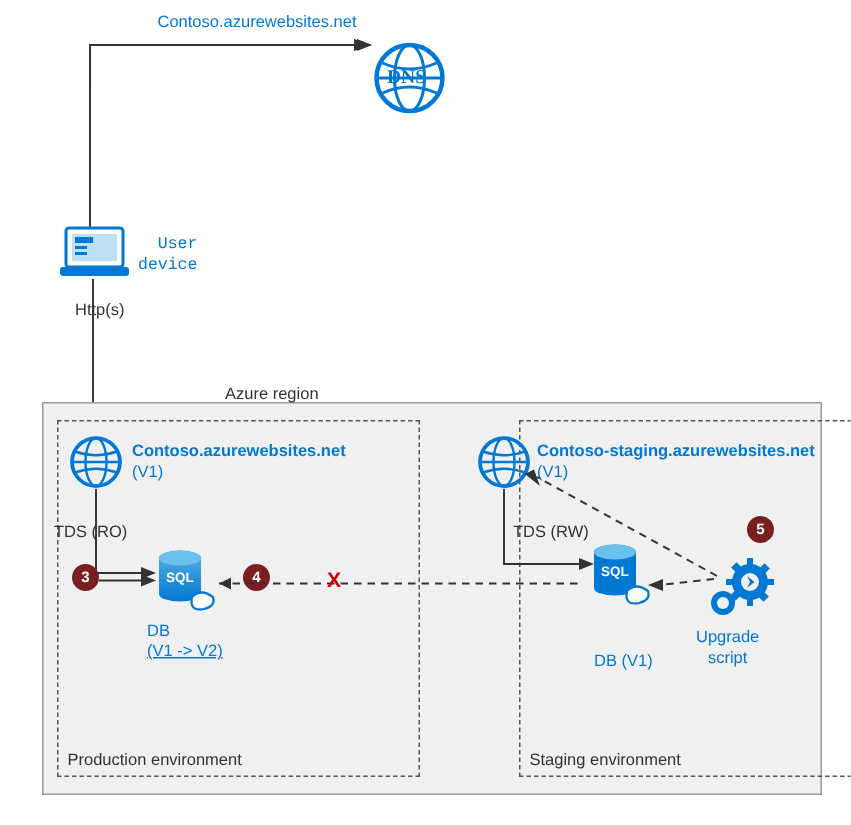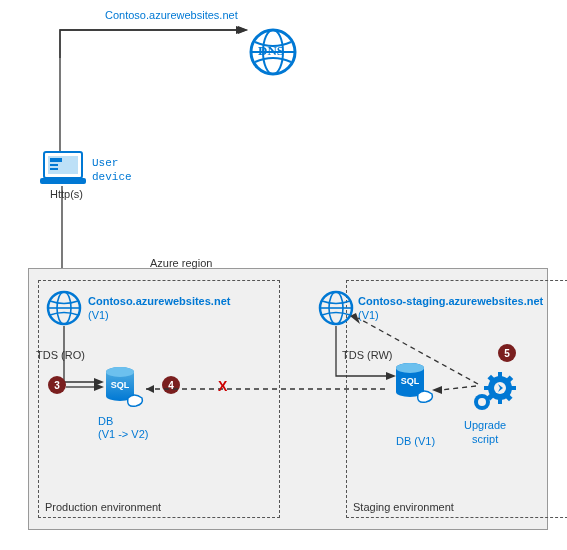--- a/index.html
+++ b/index.html
@@ -6,21 +6,21 @@
   body {
     font-family: "Segoe UI", Arial, sans-serif;
     font-size: 11px;
     color: #333;
     width: 567px;
     height: 550px;
     position: relative;
     background: #fff;
   }
   .blue { color: #0078d4; }
-  .label { position: absolute; line-height: 1.3; }
+  .label { position: absolute; line-height: 1.3; text-align: right; }
   .step-badge {
     position: absolute;
     width: 18px; height: 18px;
     border-radius: 50%;
     background: #7a1f1f;
     color: #fff;
     font-weight: bold;
     font-size: 10px;
     display: flex;
     align-items: center;
@@ -87,21 +87,21 @@
     <rect x="10" y="18" width="8" height="2" fill="#0078d4"></rect>
   </svg>
 </div>
 <div class="label blue" style="left:92px; top:156px; white-space:pre;font-family:Liberation Mono, monospace;">User
 device</div>
 
 <svg style="position:absolute; left:56px; top:186px;" width="20" height="110">
   <path class="arrow-line" d="M 6 0 L 6 100"></path>
   <polygon class="arrow-head" points="2,98 6,108 10,98"></polygon>
 </svg>
-<div class="label" style="left:50px; top:187px;">Http(s)</div>
+<div class="label" style="left:50px; top:200px;">Http(s)</div>
 
 <div class="region-box"></div>
 <div class="label" style="left:150px; top:256px;">Azure region</div>
 
 <div class="env-box" style="left:38px; width:242px; top:280px;">
   <div class="env-label">Production environment</div>
 </div>
 
 <div class="env-box" style="left:306px; width:232px; top:280px;margin-left:40px;">
   <div class="env-label">Staging environment</div>
@@ -134,21 +134,21 @@
       </linearGradient>
     </defs>
     <ellipse cx="16" cy="6" rx="14" ry="5" fill="url(#dbg1)"></ellipse>
     <path d="M2 6 L2 30 A14 5 0 0 0 30 30 L30 6" fill="url(#dbg1)"></path>
     <ellipse cx="16" cy="6" rx="14" ry="5" fill="#6cc0ee"></ellipse>
     <text x="16" y="22" text-anchor="middle" fill="#fff" font-size="9" font-weight="bold">SQL</text>
     <path d="M24 32 q6 -6 14 0 q2 6 -6 8 q-10 2 -8 -8" fill="#fff" stroke="#0078d4" stroke-width="1.5"></path>
   </svg>
 </div>
 <div class="label blue" style="left:98px; top:414px;">DB</div>
-<div class="label blue" style="left:98px; top:427px;">(V1 -&gt; V2)</div>
+<div class="label blue" style="left:98px; top:427px;text-decoration:underline;">(V1 -&gt; V2)</div>
 
 <div class="step-badge" style="left:48px; top:376px;">3</div>
 <svg style="position:absolute; left:66px; top:382px;" width="40" height="10">
   <path class="arrow-line" d="M0 5 L30 5"></path>
   <polygon class="arrow-head" points="28,1 38,5 28,9"></polygon>
 </svg>
 
 <div class="step-badge" style="left:162px; top:376px;">4</div>
 <svg style="position:absolute; left:146px; top:384px;" width="250" height="10">
   <path class="arrow-line arrow-dash" d="M0 5 L240 5"></path>

